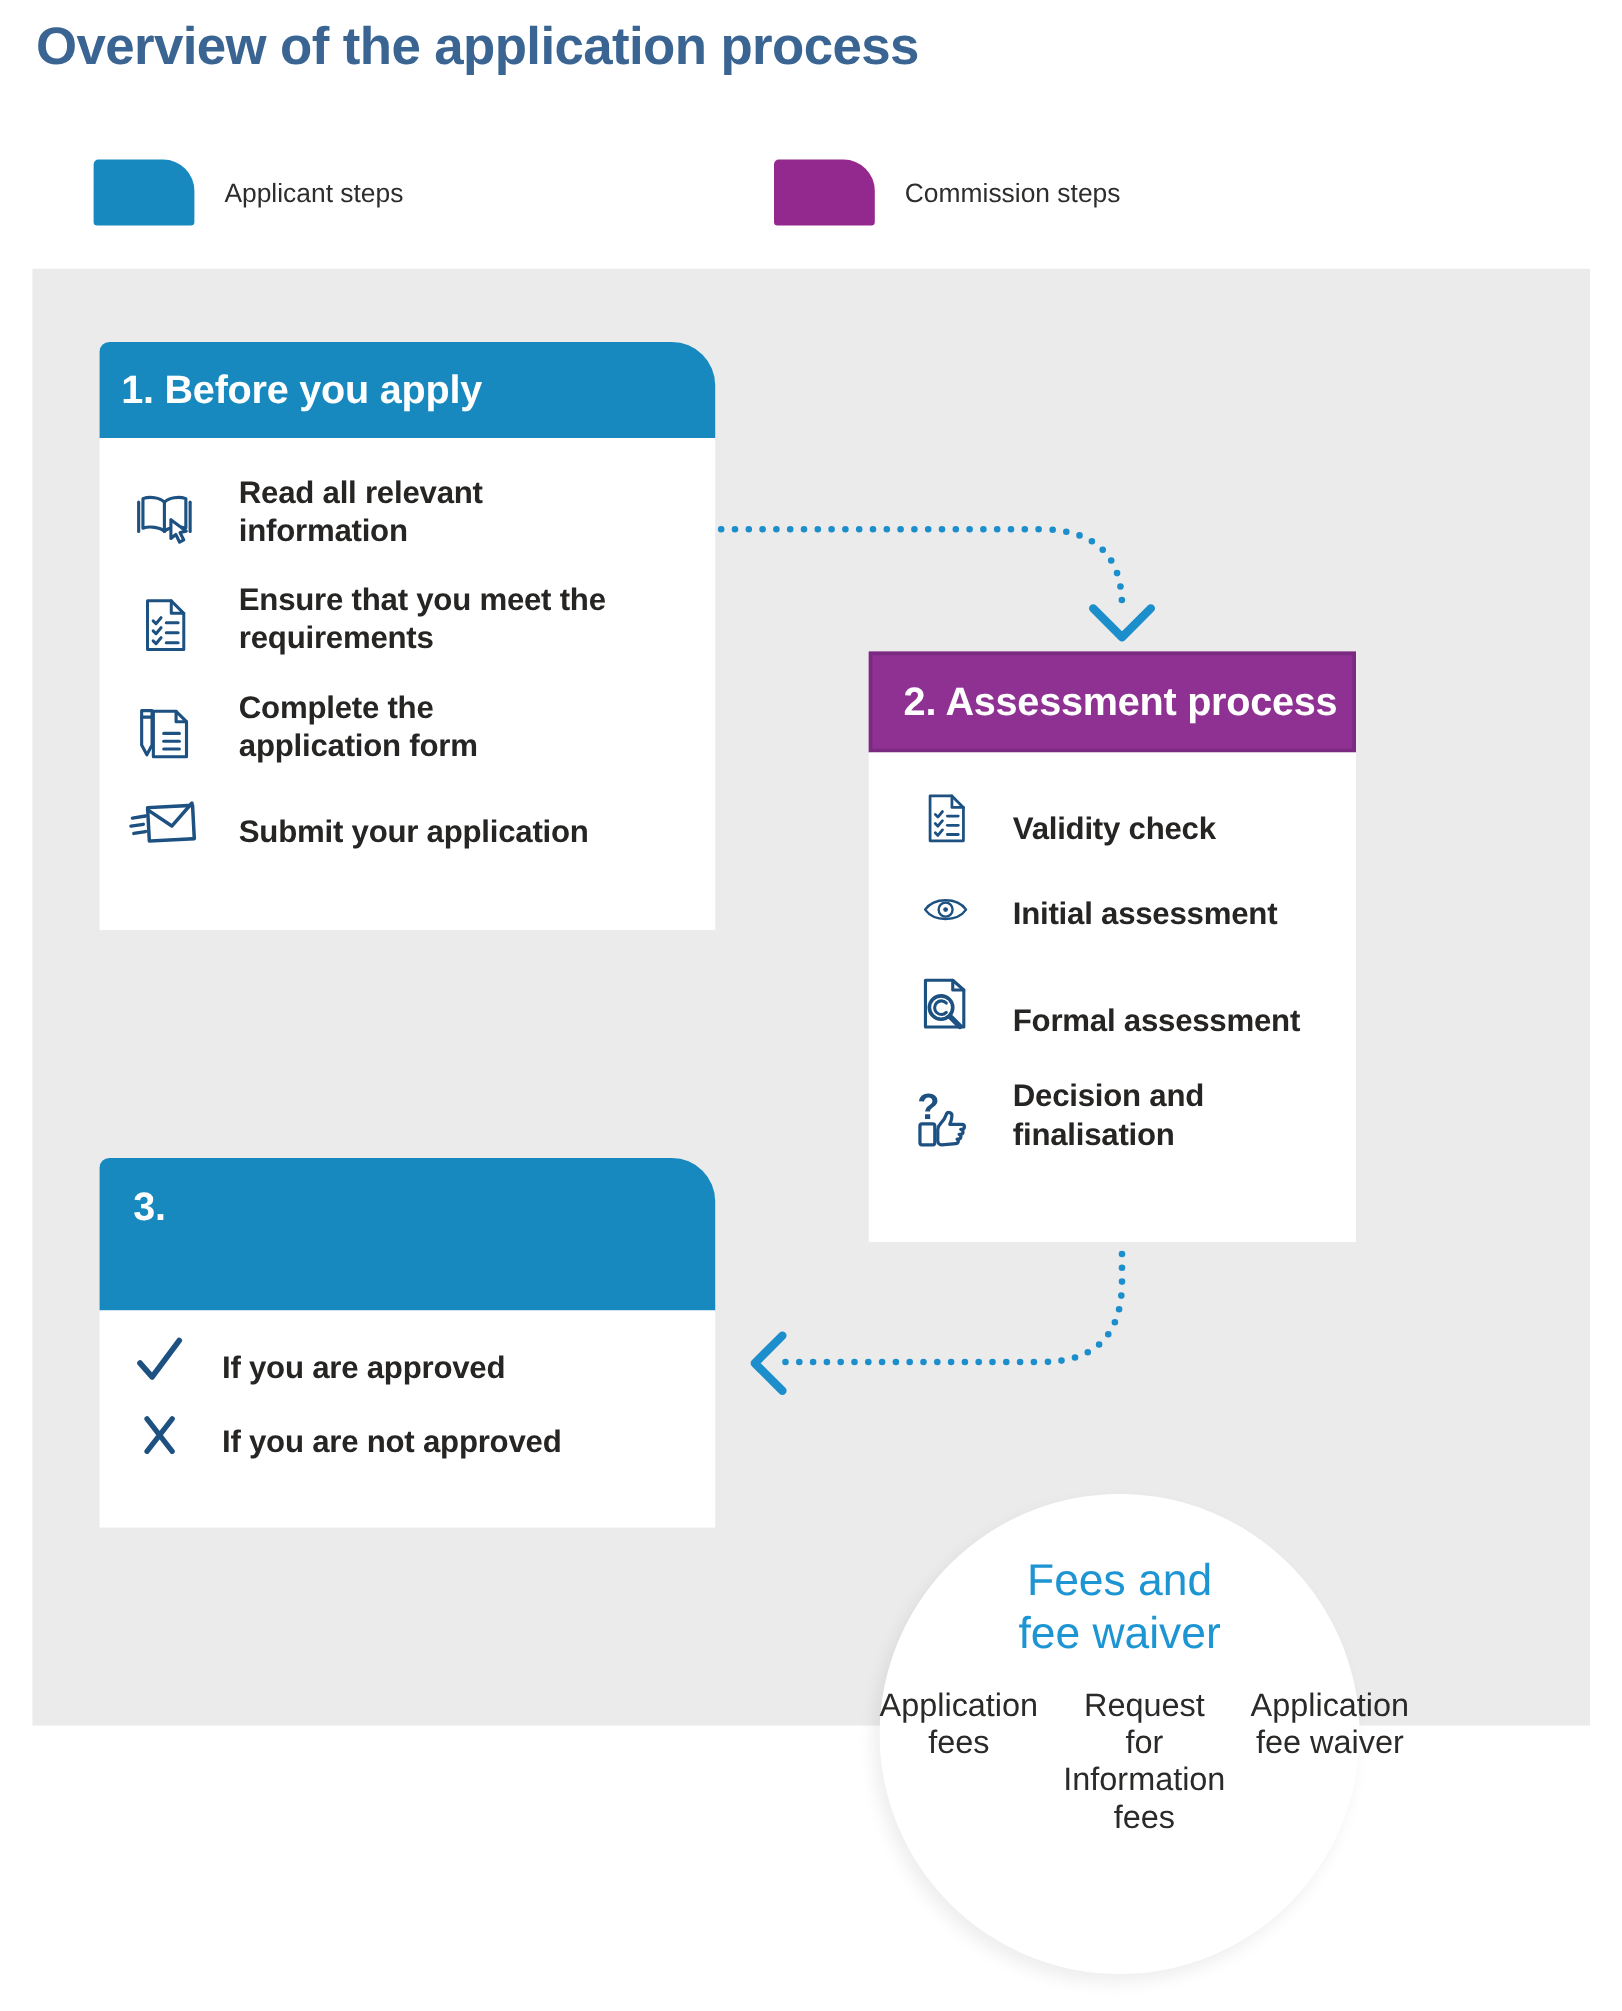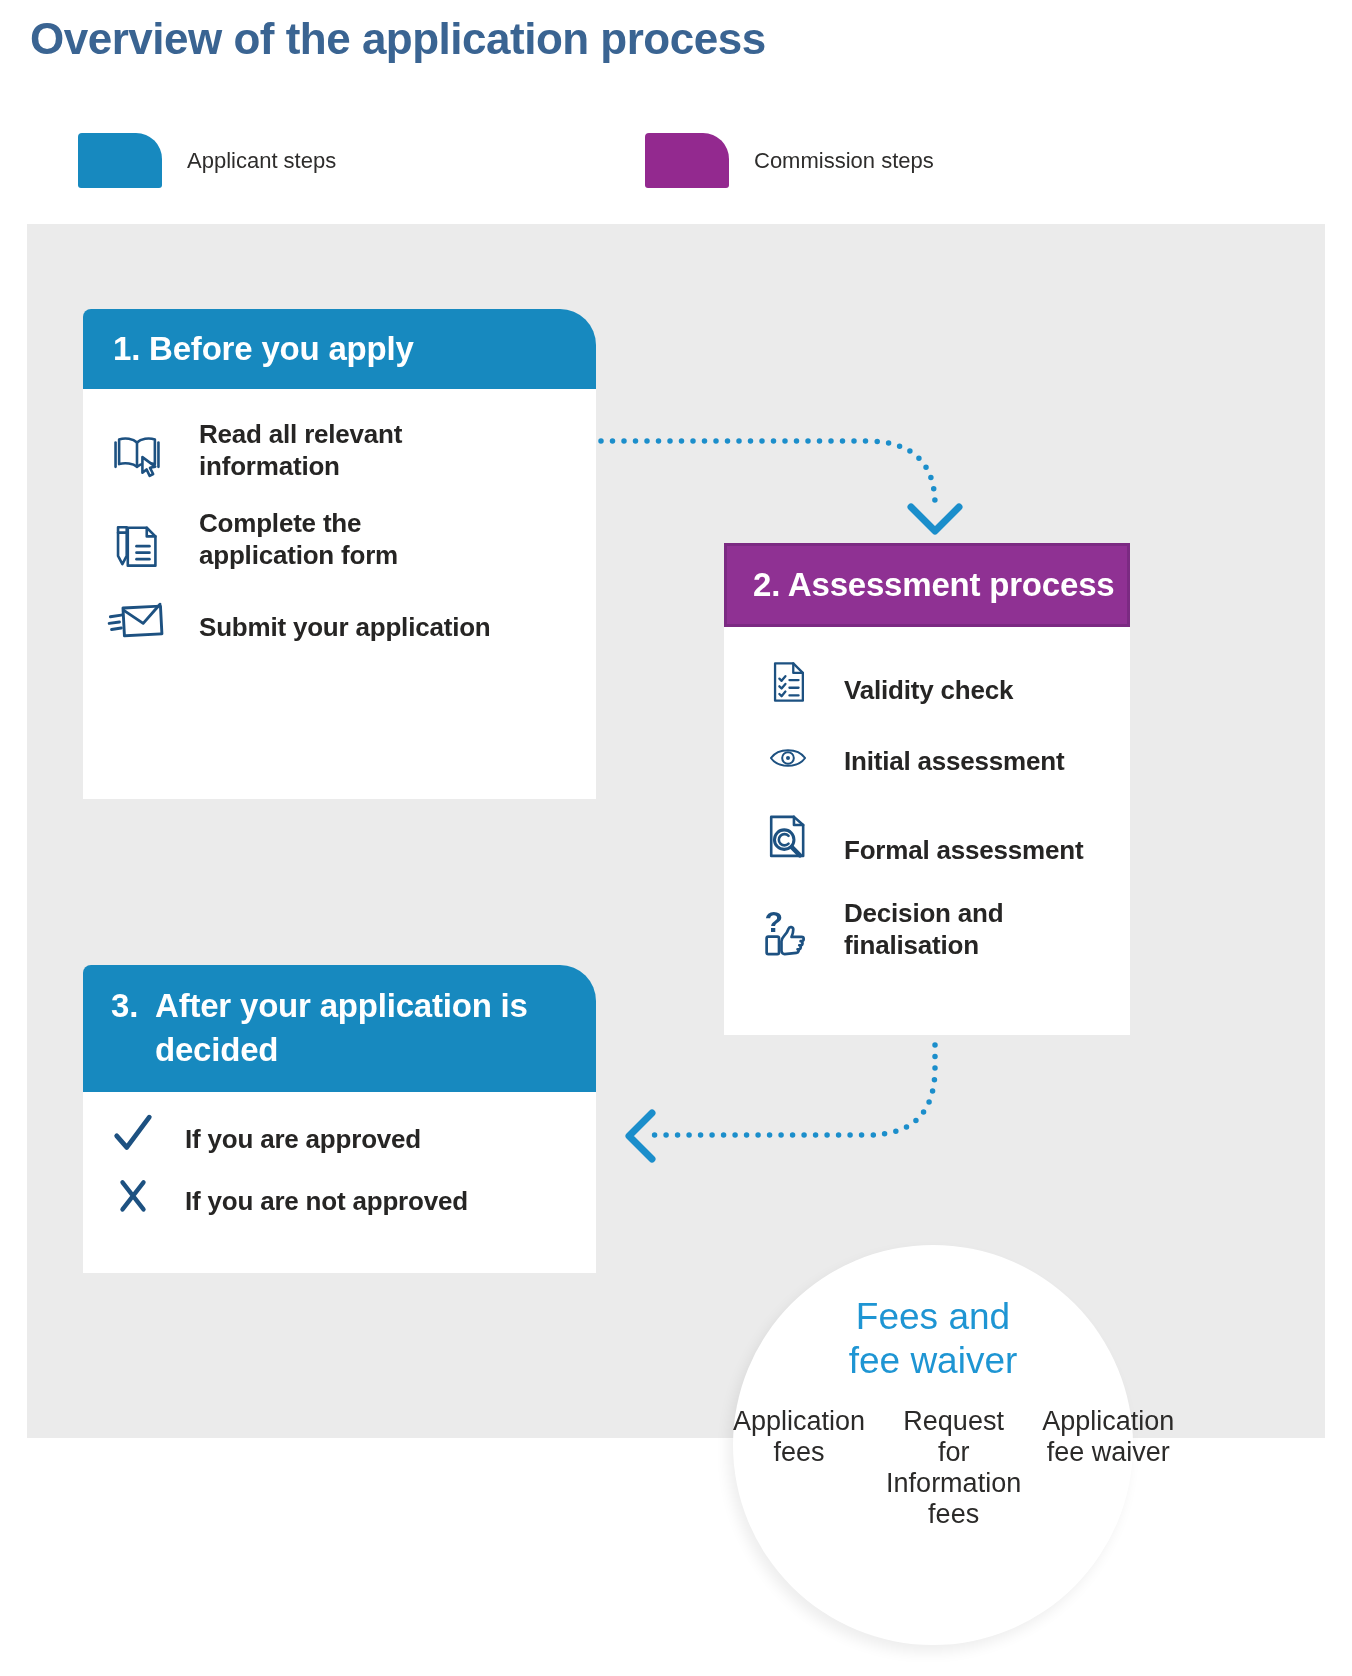--- a/index.html
+++ b/index.html
@@ -22,22 +22,22 @@
 
   .arrows { position:absolute; left:0; top:0; pointer-events:none; }
   .dotted { fill:none; stroke:#1b8ecb; stroke-width:5.5; stroke-dasharray:0 11.5; stroke-linecap:round; }
   .ahead  { fill:none; stroke:#1b8ecb; stroke-width:7; stroke-linecap:round; stroke-linejoin:round; }
 
   .stepbox { position:absolute; }
   .hdr { color:#ffffff; font-weight:600; letter-spacing:-0.2px; }
   .bd  { background:#ffffff; }
 
   #box-before { left:83px; top:285px; width:513px; }
-  #box-before .hdr { height:80px; line-height:80px; font-size:33px; padding-left:30px;
-                     background:#1789bf; border-radius:8px 36px 0 0;margin-top:24px; }
+  #box-before .hdr { height:80px; line-height:80px; font-size:33px; padding-left:18px;
+                     background:#1789bf; border-radius:8px 36px 0 0; }
   #box-before .bd { height:410px; padding:30px 14px 0 16px; display:flex; flex-direction:column; gap:26px; }
 
   .item { display:flex; align-items:flex-end; gap:24px; }
   .item .ic { flex:0 0 76px; display:flex; justify-content:center; align-items:center; }
   .item .lbl { font-size:26px; font-weight:700; color:#262524; line-height:1.22;
                white-space:pre-line; letter-spacing:-0.2px; }
 
   #box-assess { left:692px; top:543px; width:406px;margin-left:32px; }
   #box-assess .hdr { height:84px; line-height:78px; font-size:33px; padding-left:26px;
                      background:#8f3193; border:3px solid #7b2a82; }
@@ -103,20 +103,36 @@
             <path d="M24 11.5 V34"></path>
             <path d="M4.2 11.5 V34"></path>
             <path d="M43.8 11.5 V34"></path>
             <path class="fillwhite" d="M29 25 l0 14.5 3.8 -3.1 2.9 5.9 3.2 -1.7 -2.9 -5.7 4.8 -1.1 Z"></path>
           </svg>
         </span>
         <span class="lbl">Read all relevant
 information</span>
       </div>
 
+      <div class="item">
+        <span class="ic">
+          <svg class="isvg" width="50" height="54" viewBox="0 0 48 48">
+            <path d="M10.5 4.5 H29.5 L39.5 14.5 V43.5 H10.5 Z"></path>
+            <path d="M29.5 4.5 V14.5 H39.5"></path>
+            <path d="M15 20.5 l2.3 2.3 4 -4.8"></path>
+            <path d="M15 28.5 l2.3 2.3 4 -4.8"></path>
+            <path d="M15 36.5 l2.3 2.3 4 -4.8"></path>
+            <path d="M25.5 22 H35"></path>
+              <path d="M25.5 30 H35"></path>
+              <path d="M25.5 38 H35"></path>
+          </svg>
+        </span>
+        <span class="lbl">Ensure that you meet the
+requirements</span>
+      </div>
 
       <div class="item">
         <span class="ic">
           <svg class="isvg" width="52" height="56" viewBox="0 0 48 48">
             <path d="M15.5 9 H33 L41 17 V44 H15.5 Z"></path>
             <path d="M33 9 V17 H41"></path>
             <path d="M23.5 26 H35.5"></path>
               <path d="M23.5 32 H35.5"></path>
               <path d="M23.5 38 H35.5"></path>
             <path class="fillwhite" d="M6.5 8.5 H14.5 V35 L10.5 42.5 L6.5 35 Z"></path>
@@ -197,22 +213,20 @@
         </span>
         <span class="lbl">Decision and finalisation</span>
       </div>
 
     </div>
   </div>
 
   <div class="stepbox" id="box-after">
     <div class="hdr">
       <span class="hdr-num">3.</span>
-      <span class="hdr-txt">After your application is
-decided</span>
     </div>
     <div class="bd">
 
       <div class="item">
         <span class="ic">
           <svg class="isvg" width="48" height="46" viewBox="0 0 48 48">
             <path class="mark" d="M7 27 L17.5 39 L41 7.5"></path>
           </svg>
         </span>
         <span class="lbl">If you are approved</span>

